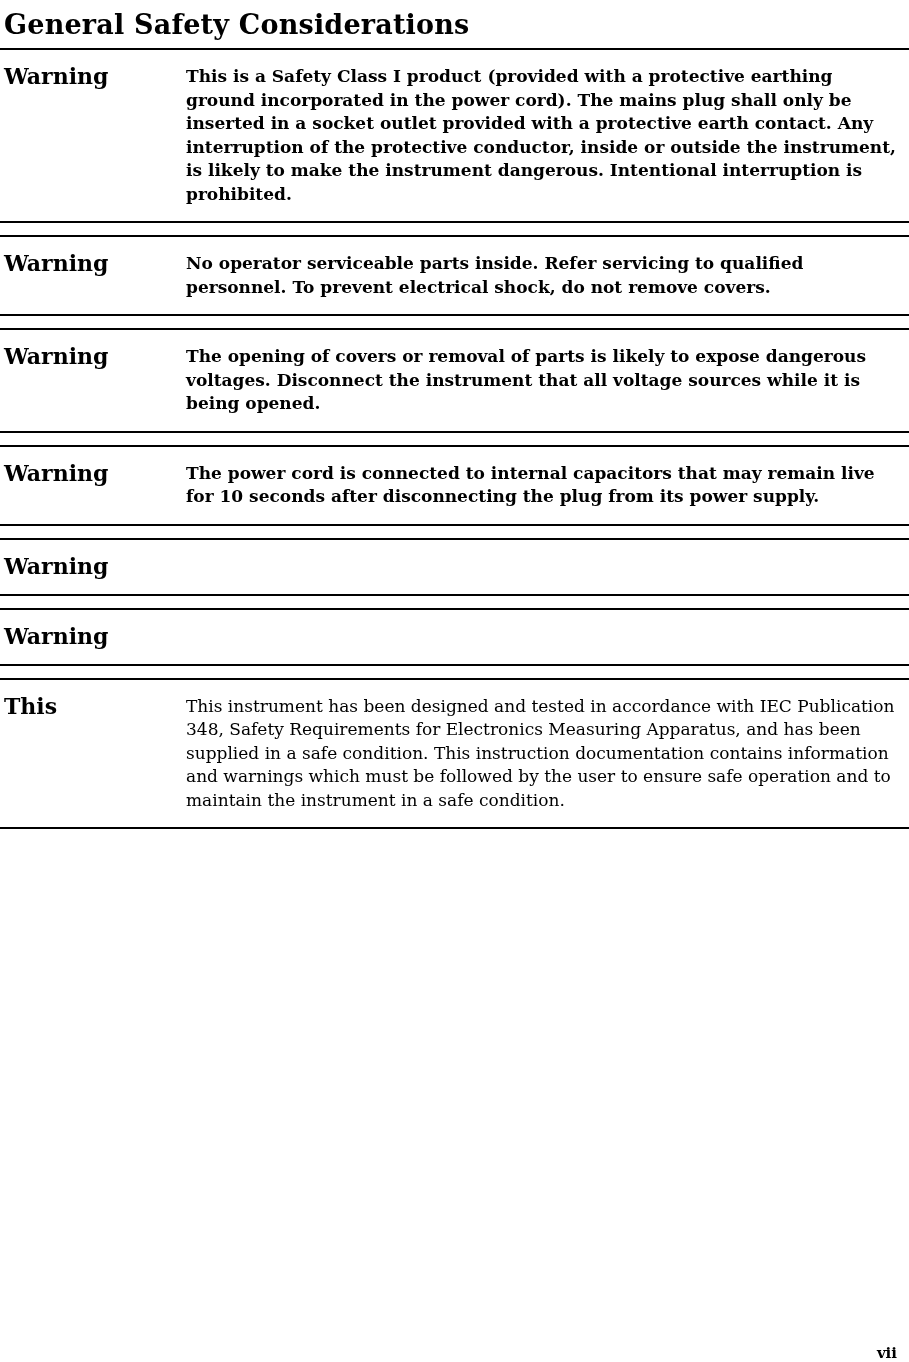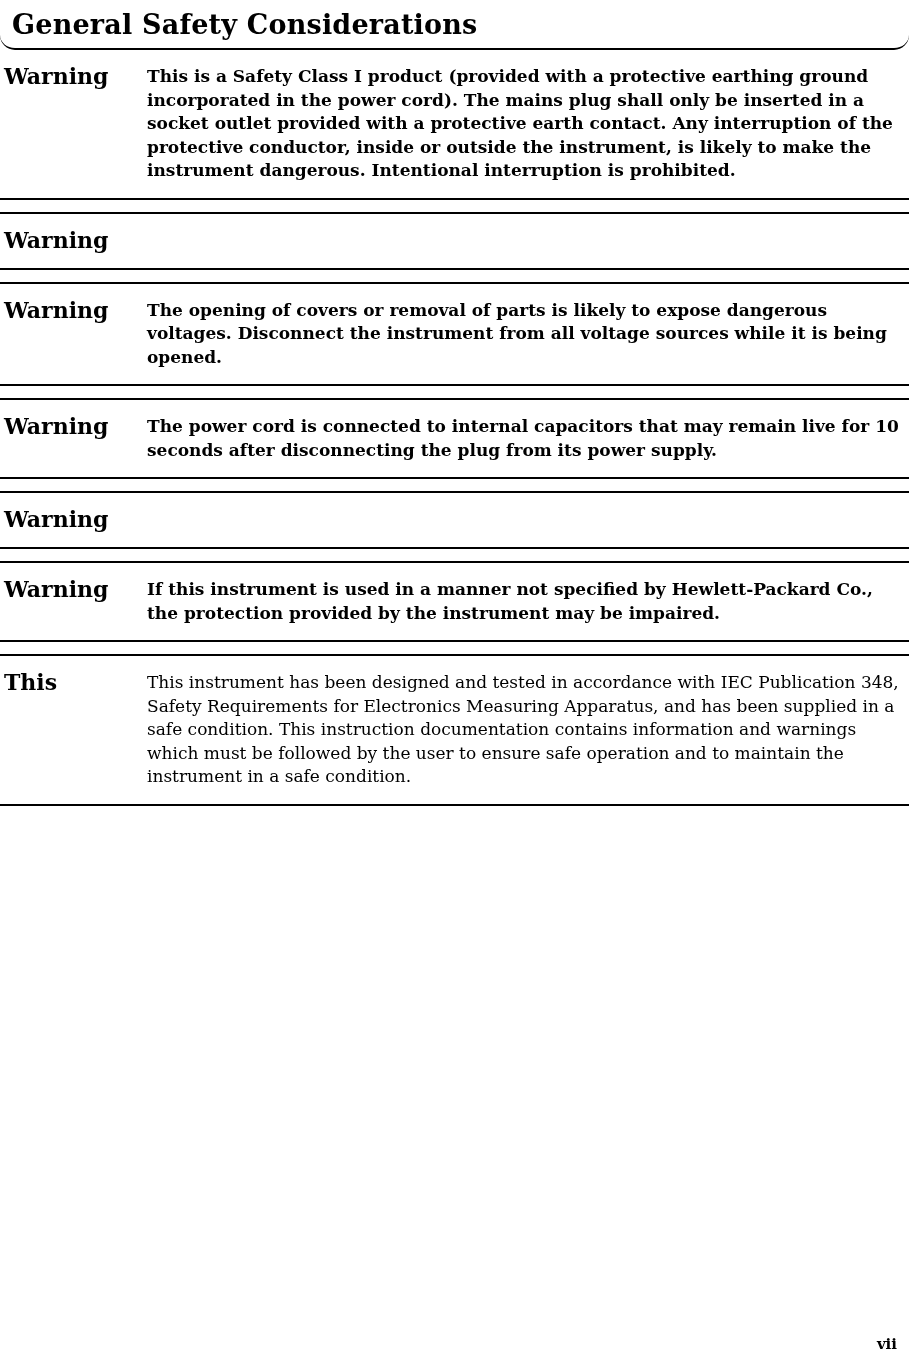--- a/index.html
+++ b/index.html
@@ -15,30 +15,30 @@
     color: #000000;
     overflow: hidden;
   }
   .page {
     width: 909px;
   }
   .page-title {
     font-size: 27px;
     font-weight: bold;
     margin: 0;
-    padding: 9px 6px 8px 12px;
+    padding: 9px 6px 8px 4px;
     border-bottom: 2px solid #000;
     letter-spacing: 0.2px;
-    border-radius: 15px;
   }
   .section {
     display: flex;
     align-items: flex-start;
     border-bottom: 2px solid #000;
     padding: 12px 0 15px 0;
+    gap: 39px;
   }
   .section.ruled-top {
     border-top: 2px solid #000;
     margin-top: 12px;
   }
   .section-label {
     width: 147px;
     flex: 0 0 147px;
     box-sizing: border-box;
     padding-left: 4px;
@@ -49,60 +49,60 @@
   .section-body {
     flex: 1 1 auto;
     font-size: 17px;
     line-height: 23.5px;
     padding-right: 4px;
     padding-top: 3px;
   }
   .page-footer {
     position: absolute;
     right: 12px;
-    bottom: 9px;
+    bottom: 0;
     font-size: 15px;
     font-weight: bold;
     font-family: "DejaVu Serif", serif;
   }
 </style>
 </head>
 <body>
 
 <div class="page">
 
   <h1 class="page-title">General Safety Considerations</h1>
 
   <div class="section">
     <div class="section-label">Warning</div>
     <div class="section-body" style="font-weight: bold;">This is a Safety Class I product (provided with a protective earthing ground incorporated in the power cord). The mains plug shall only be inserted in a socket outlet provided with a protective earth contact. Any interruption of the protective conductor, inside or outside the instrument, is likely to make the instrument dangerous. Intentional interruption is prohibited.</div>
   </div>
 
   <div class="section ruled-top">
     <div class="section-label">Warning</div>
+    <div class="section-body" style="font-weight: bold;">No operator serviceable parts inside. Refer servicing to qualified personnel. To prevent electrical shock, do not remove covers.</div>
   </div>
 
 
   <div class="section ruled-top">
     <div class="section-label">Warning</div>
-    <div class="section-body" style="font-weight: bold;">The opening of covers or removal of parts is likely to expose dangerous voltages. Disconnect the instrument from all voltage sources while it is being opened.</div>
+    <div class="section-body" style="font-weight: bold;">The opening of covers or removal of parts is likely to expose dangerous voltages. Disconnect the instrument that all voltage sources while it is being opened.</div>
   </div>
 
   <div class="section ruled-top">
     <div class="section-label">Warning</div>
     <div class="section-body" style="font-weight: bold;">The power cord is connected to internal capacitors that may remain live for 10 seconds after disconnecting the plug from its power supply.</div>
   </div>
 
   <div class="section ruled-top">
     <div class="section-label">Warning</div>
   </div>
 
   <div class="section ruled-top">
     <div class="section-label">Warning</div>
-    <div class="section-body" style="font-weight: bold;">If this instrument is used in a manner not specified by Hewlett-Packard Co., the protection provided by the instrument may be impaired.</div>
   </div>
 
   <div class="section ruled-top">
     <div class="section-label">This</div>
     <div class="section-body">This instrument has been designed and tested in accordance with IEC Publication 348, Safety Requirements for Electronics Measuring Apparatus, and has been supplied in a safe condition. This instruction documentation contains information and warnings which must be followed by the user to ensure safe operation and to maintain the instrument in a safe condition.</div>
   </div>
 
 </div>
 
 <div class="page-footer">vii</div>

